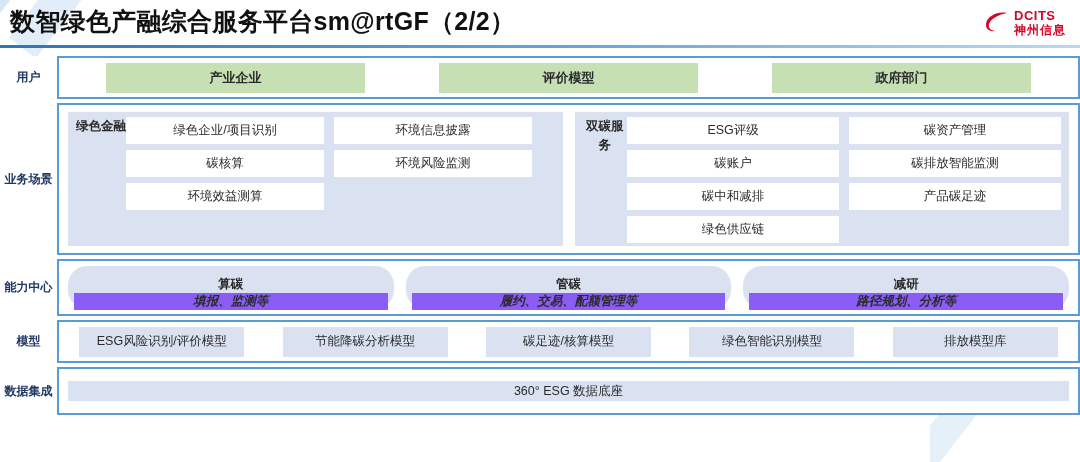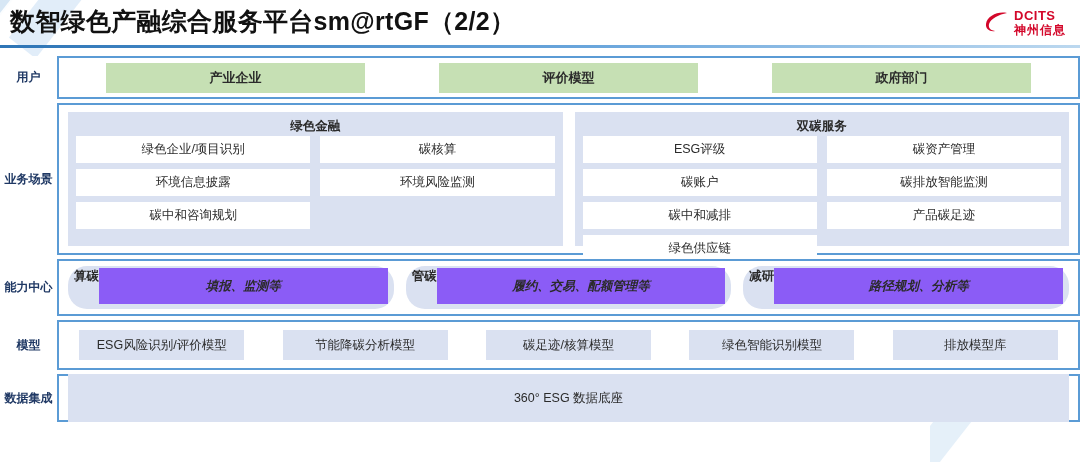--- a/index.html
+++ b/index.html
@@ -48,59 +48,59 @@
   .user-box{
     background:#c6e0b4;height:30px;width:78%;
     display:flex;align-items:center;justify-content:center;
     font-size:13px;font-weight:bold;color:#2b2b2b;
   }
 
   
   .row-biz .panel{height:152px;align-items:stretch;padding:7px 9px;gap:12px;}
   .grp{
     flex:1;background:#dae1f1;padding:5px 8px 8px 8px;box-sizing:border-box;
-    display:flex;flex-direction:column;
+    display:flex;flex-direction:row;
   }
   .grp-title{
     text-align:center;font-size:12.5px;font-weight:bold;color:#2b2b2b;
     height:19px;line-height:19px;
   }
   .grp-items{display:flex;flex-wrap:wrap;gap:6px 10px;align-content:flex-start;}
   .item{
     background:#ffffff;height:27px;box-sizing:border-box;
     flex:0 0 calc(50% - 5px);
     display:flex;align-items:center;justify-content:center;
     font-size:12.5px;color:#2b2b2b;
   }
 
   
   .row-cap .panel{height:57px;align-items:stretch;padding:5px 9px;gap:12px;}
   .cap{
-    flex:1;background:#dae1f1;box-sizing:border-box;padding:2px 6px 5px 6px;
-    display:flex;flex-direction:row;border-radius:19px;
+    flex:1;background:#dae1f1;box-sizing:border-box;padding:10px 6px 5px 6px;
+    display:flex;flex-direction:column;border-radius:19px;
   }
   .cap-title{text-align:center;font-size:12.5px;font-weight:bold;color:#2b2b2b;height:17px;line-height:17px;}
   .cap-sub{
     flex:1;background:#8b5cf6;display:flex;align-items:center;justify-content:center;
     font-size:12.5px;font-style:italic;font-weight:bold;color:#2b2b2b;
   }
 
   
-  .row-model .panel{height:50px;align-items:center;padding:0 9px;gap:16px;}
+  .row-model .panel{height:43px;align-items:center;padding:0 9px;gap:16px;}
   .model-cell{flex:1;display:flex;justify-content:center;}
   .model-box{
     background:#dae1f1;height:30px;width:88%;
     display:flex;align-items:center;justify-content:center;
     font-size:12.5px;color:#2b2b2b;
   }
 
   
   .row-data .panel{height:48px;align-items:center;padding:0 9px;}
   .data-box{
-    flex:1;background:#dae1f1;height:48px;
+    flex:1;background:#dae1f1;height:20px;
     display:flex;align-items:center;justify-content:center;
     font-size:12.5px;color:#2b2b2b;
   }
 </style>
 </head>
 <body>
 
 <div class="deco-tl">
     <i style="background: rgb(157, 195, 230); opacity: 0.55; left: 20px; top: -120px; width: 30px;"></i>
     <i style="background: rgb(255, 255, 255); opacity: 0.9; left: 48px; top: -120px; width: 14px;"></i>
@@ -151,24 +151,24 @@
   </div>
 
   <div class="row row-biz">
     <div class="rowlabel">业务场景</div>
     <div class="panel">
 
       <div class="grp">
         <div class="grp-title">绿色金融</div>
         <div class="grp-items">
           <div class="item">绿色企业/项目识别</div>
+          <div class="item">环境信息披露</div>
           <div class="item">碳核算</div>
-          <div class="item">环境信息披露</div>
           <div class="item">环境风险监测</div>
-          <div class="item">碳中和咨询规划</div>
+          <div class="item">环境效益测算</div>
         </div>
       </div>
 
       <div class="grp">
         <div class="grp-title">双碳服务</div>
         <div class="grp-items">
           <div class="item">ESG评级</div>
           <div class="item">碳资产管理</div>
           <div class="item">碳账户</div>
           <div class="item">碳排放智能监测</div>

